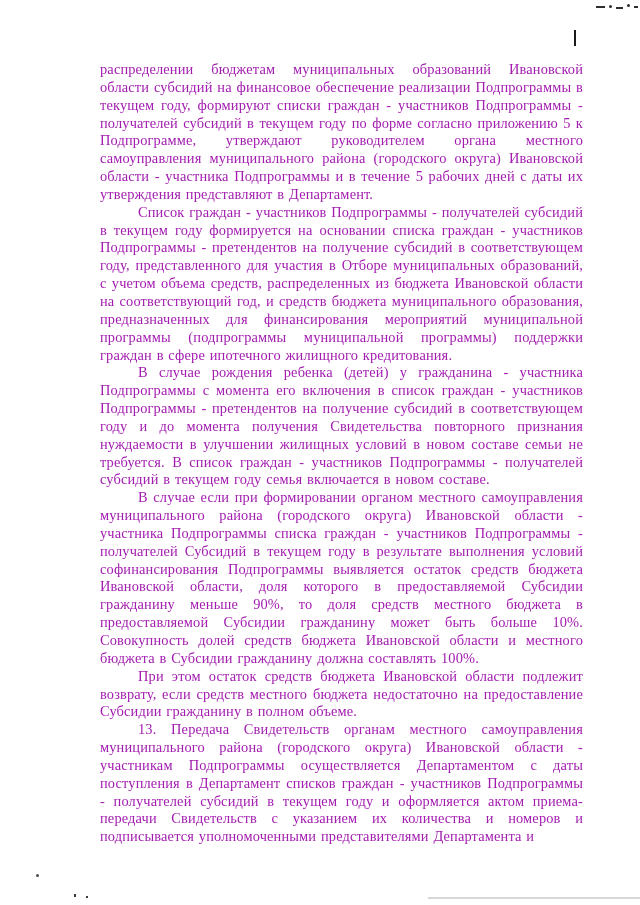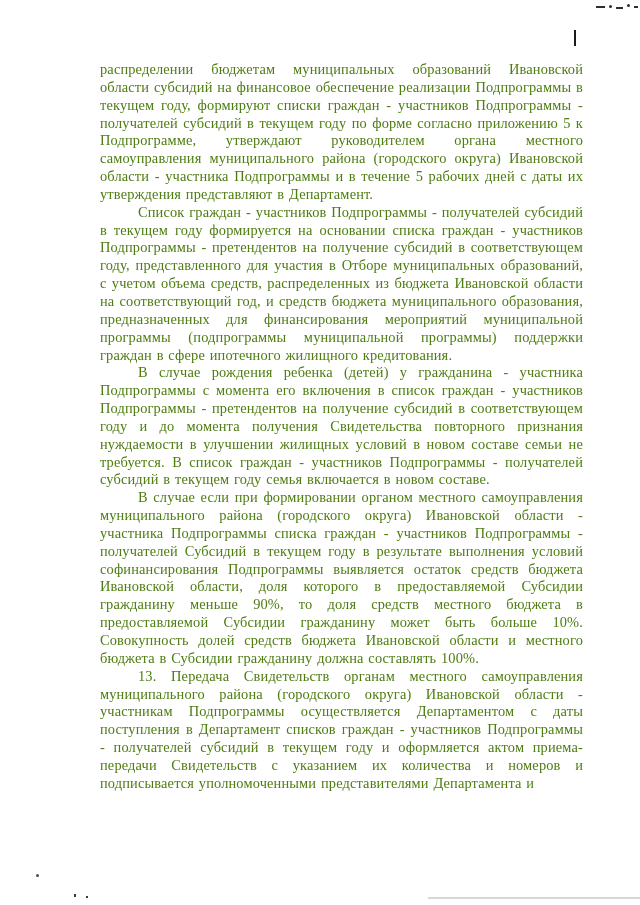--- a/index.html
+++ b/index.html
@@ -17,21 +17,21 @@
     .page {
       position: absolute;
       inset: 0;
       background: #ffffff;
     }
     .text-block {
       position: absolute;
       left: 100px;
       top: 61px;
       width: 483px;
-      color: #4d7c0f;
+      color: #a21caf;
       font-size: 14.4px;
       line-height: 17.85px;
       text-align: justify;
       letter-spacing: 0.15px;
       word-spacing: 1px;
     }
     .para {
       margin: 0;
       padding: 0;
     }
@@ -74,20 +74,21 @@
     <span class="m m4"></span>
     <span class="m m5"></span>
   </div>
   <div class="artifact edge-tick"></div>
 
   <div class="text-block">
     <p class="para">распределении бюджетам муниципальных образований Ивановской области субсидий на финансовое обеспечение реализации Подпрограммы в текущем году, формируют списки граждан - участников Подпрограммы - получателей субсидий в текущем году по форме согласно приложению 5 к Подпрограмме, утверждают руководителем органа местного самоуправления муниципального района (городского округа) Ивановской области - участника Подпрограммы и в течение 5 рабочих дней с даты их утверждения представляют в Департамент.</p>
     <p class="para indent">Список граждан - участников Подпрограммы - получателей субсидий в текущем году формируется на основании списка граждан - участников Подпрограммы - претендентов на получение субсидий в соответствующем году, представленного для участия в Отборе муниципальных образований, с учетом объема средств, распределенных из бюджета Ивановской области на соответствующий год, и средств бюджета муниципального образования, предназначенных для финансирования мероприятий муниципальной программы (подпрограммы муниципальной программы) поддержки граждан в сфере ипотечного жилищного кредитования.</p>
     <p class="para indent">В случае рождения ребенка (детей) у гражданина - участника Подпрограммы с момента его включения в список граждан - участников Подпрограммы - претендентов на получение субсидий в соответствующем году и до момента получения Свидетельства повторного признания нуждаемости в улучшении жилищных условий в новом составе семьи не требуется. В список граждан - участников Подпрограммы - получателей субсидий в текущем году семья включается в новом составе.</p>
     <p class="para indent">В случае если при формировании органом местного самоуправления муниципального района (городского округа) Ивановской области - участника Подпрограммы списка граждан - участников Подпрограммы - получателей Субсидий в текущем году в результате выполнения условий софинансирования Подпрограммы выявляется остаток средств бюджета Ивановской области, доля которого в предоставляемой Субсидии гражданину меньше 90%, то доля средств местного бюджета в предоставляемой Субсидии гражданину может быть больше 10%. Совокупность долей средств бюджета Ивановской области и местного бюджета в Субсидии гражданину должна составлять 100%.</p>
+    <p class="para indent">При этом остаток средств бюджета Ивановской области подлежит возврату, если средств местного бюджета недостаточно на предоставление Субсидии гражданину в полном объеме.</p>
     <p class="para indent">13. Передача Свидетельств органам местного самоуправления муниципального района (городского округа) Ивановской области - участникам Подпрограммы осуществляется Департаментом с даты поступления в Департамент списков граждан - участников Подпрограммы - получателей субсидий в текущем году и оформляется актом приема-передачи Свидетельств с указанием их количества и номеров и подписывается уполномоченными представителями Департамента и</p>
   </div>
 
   <div class="artifact dot-bottom-left"></div>
   <div class="artifact speck-1"></div>
   <div class="artifact speck-2"></div>
   <div class="artifact bottom-streak"></div>
 
 </div>
 

